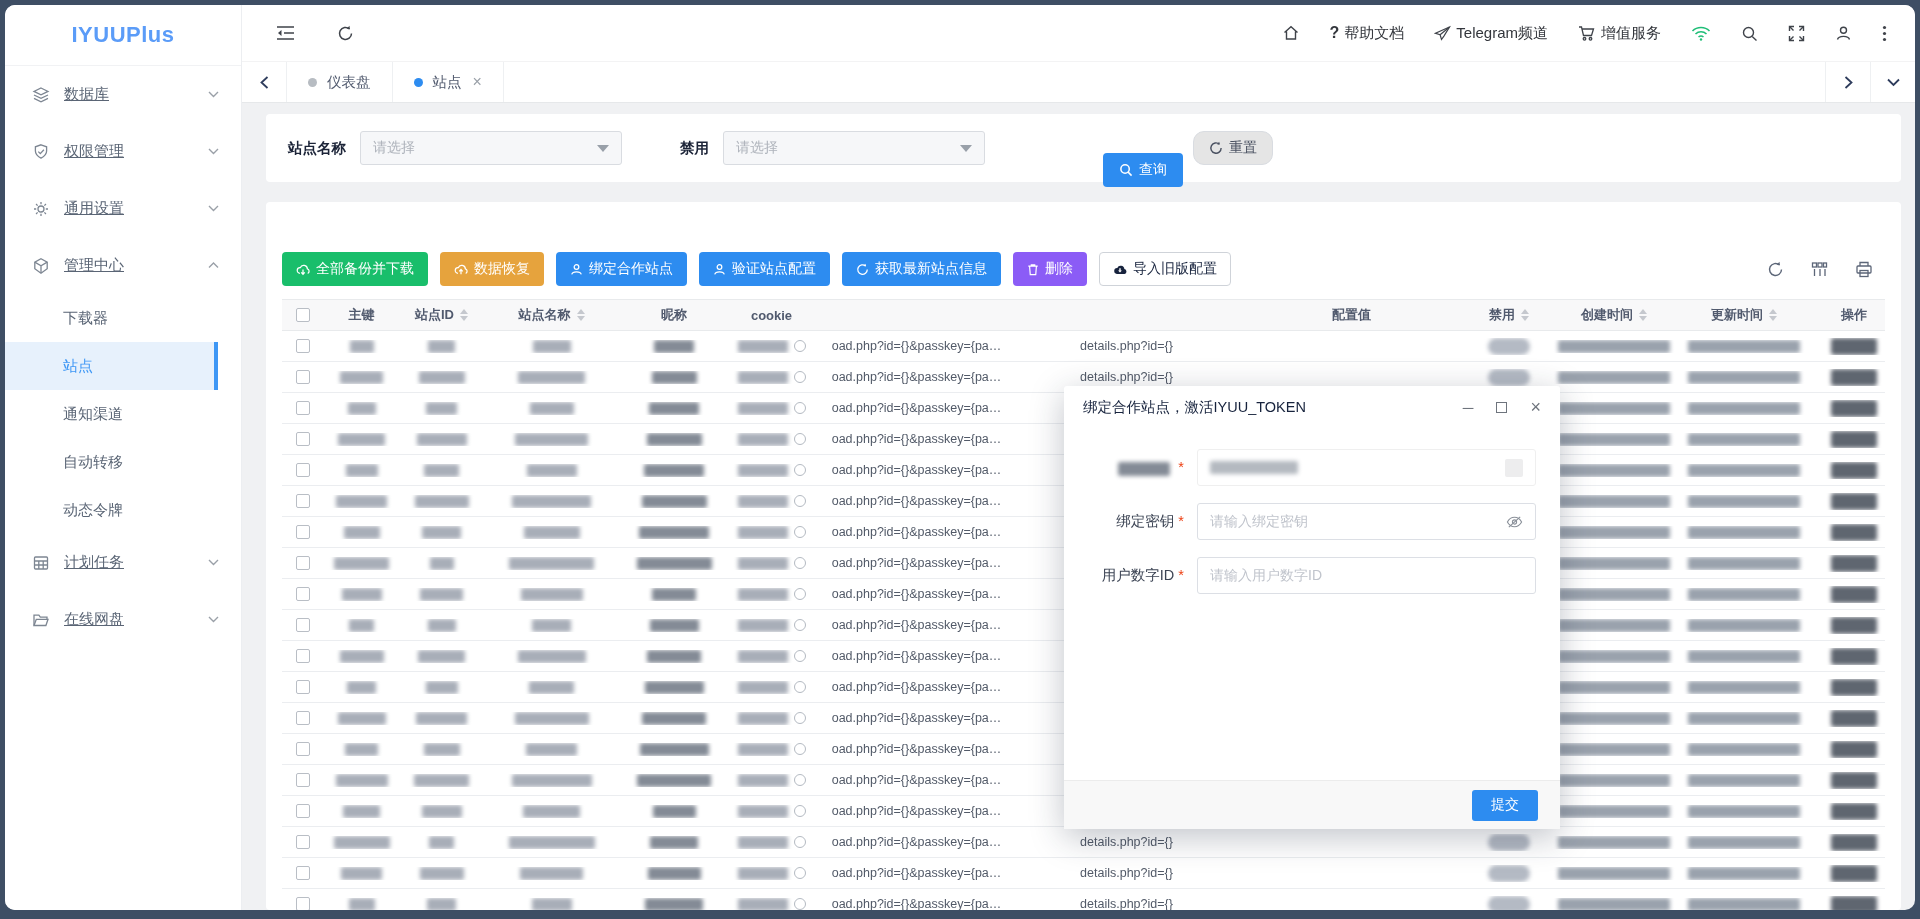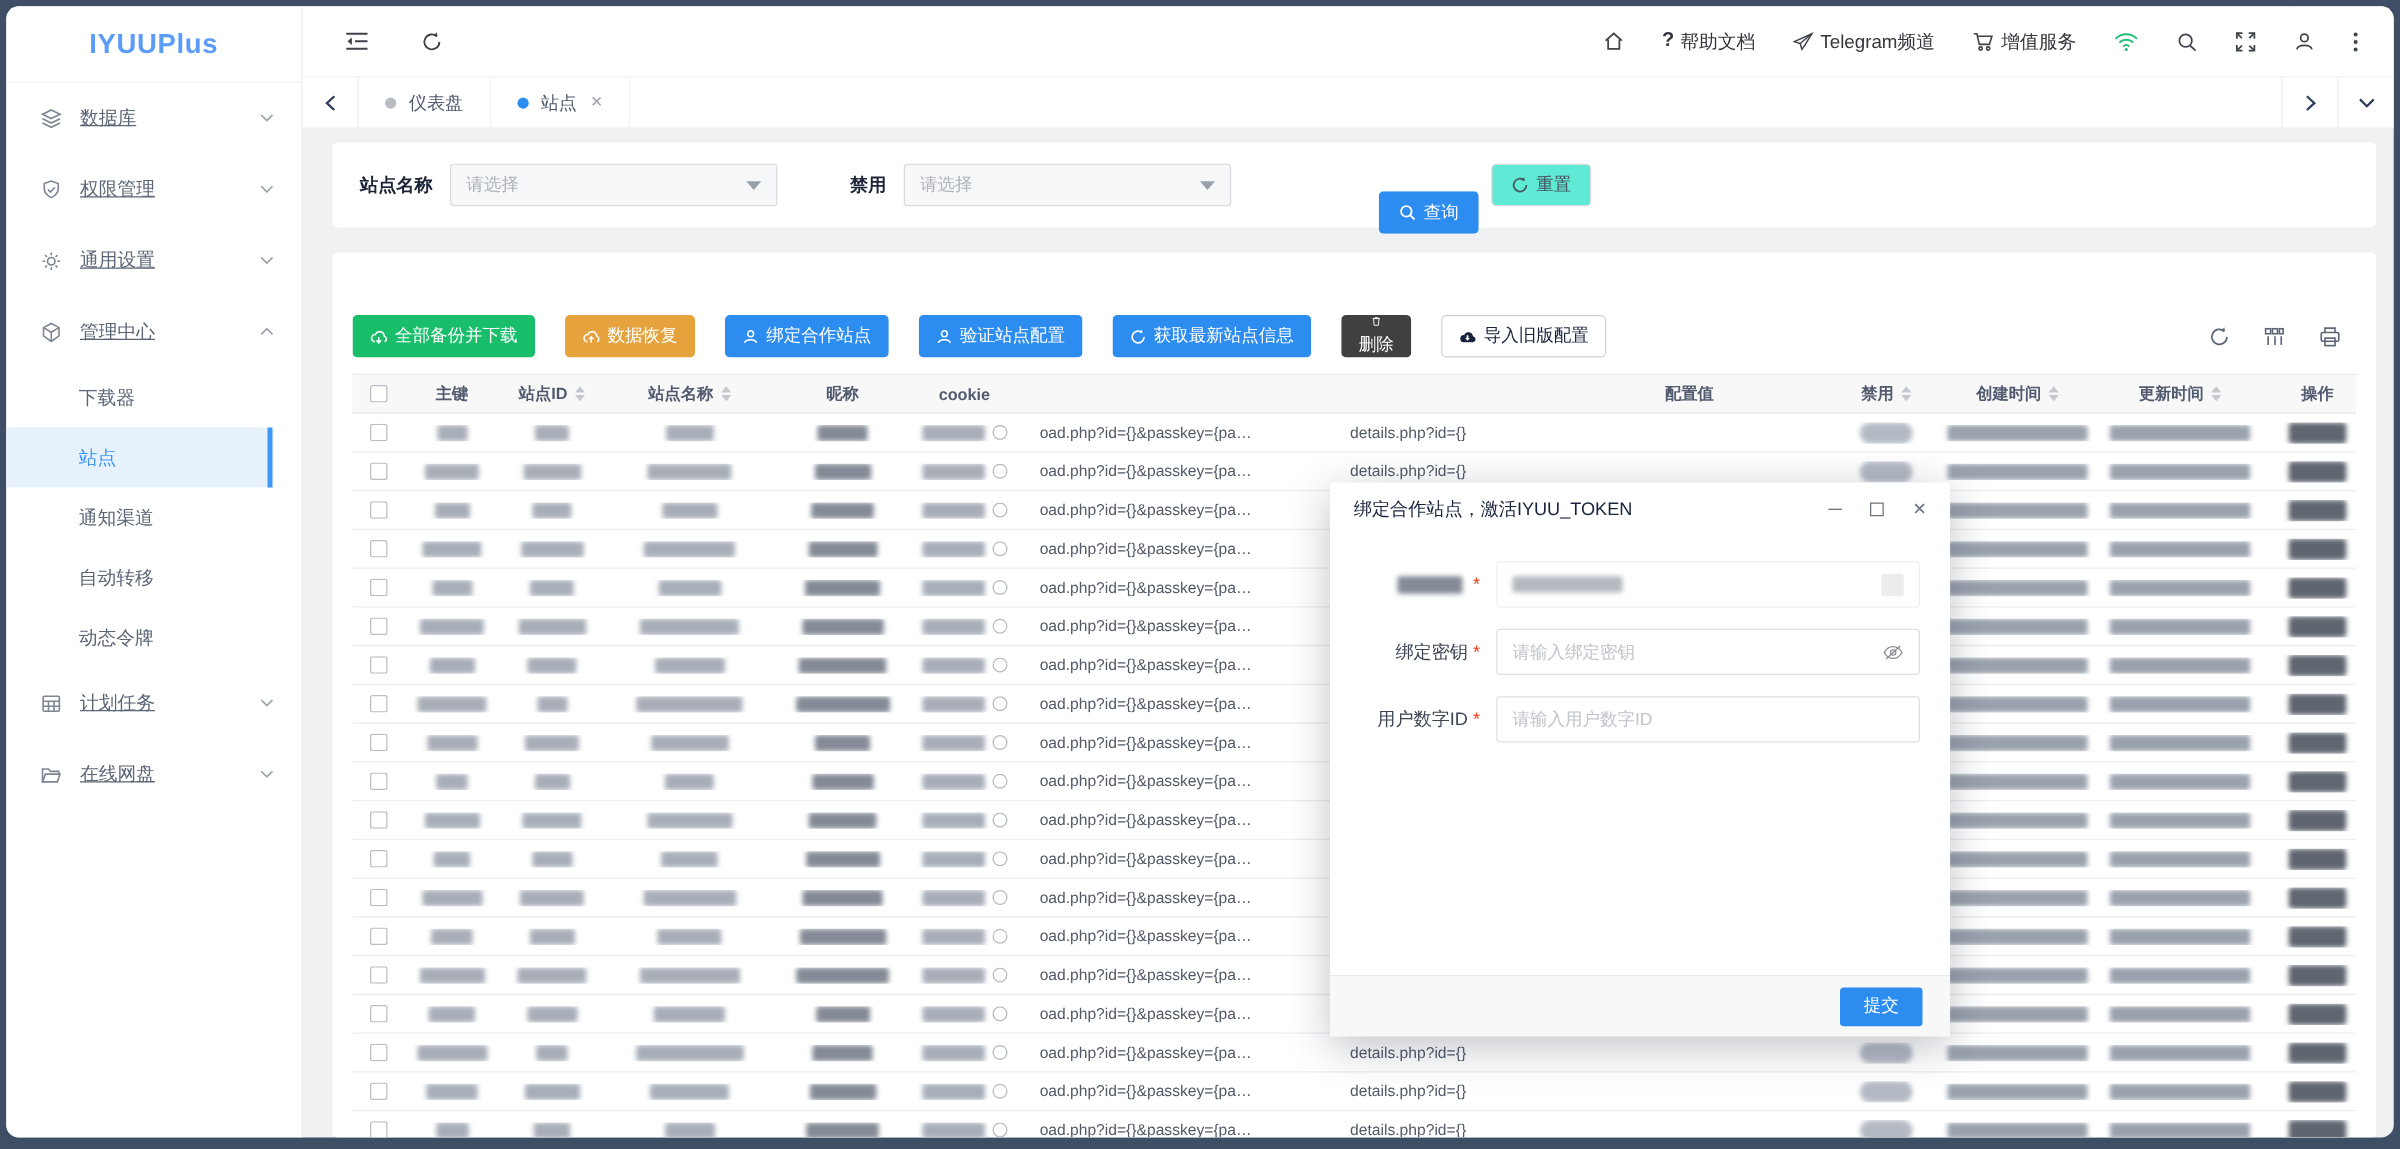--- a/index.html
+++ b/index.html
@@ -40,24 +40,24 @@
   .content{flex:1;padding:11px 14px 0 24px;display:flex;flex-direction:column;min-height:0;position:relative;}
   .filter-card{background:#fff;border-radius:4px;height:68px;display:flex;align-items:center;padding:0 22px;flex-shrink:0;}
   .f-label{font-size:14.5px;font-weight:bold;color:#1c2438;margin-right:14px;white-space:nowrap;}
   .select{width:262px;height:34px;background:#f6f7f9;border:1px solid #d9dce1;border-radius:3px;display:flex;
     align-items:center;padding:0 12px;color:#aeb3bb;font-size:14px;cursor:pointer;}
   .select .caret{margin-left:auto;width:0;height:0;border-left:6px solid transparent;border-right:6px solid transparent;
     border-top:7px solid #99a0a9;}
   .btn{height:34px;border-radius:4px;font-size:14px;display:inline-flex;align-items:center;gap:6px;padding:0 15px;
     border:1px solid transparent;cursor:pointer;white-space:nowrap;font-family:inherit;}
   .btn-primary{background:#2d8cf0;color:#fff;}
-  .btn-default{background:#5eead4;border-color:#d9dce1;color:#495060;}
+  .btn-default{background:#e5e5e5;border-color:#d9dce1;color:#495060;border-radius:11px;}
   .table-card{background:#fff;border-radius:4px;margin-top:20px;flex:1;min-height:0;padding:50px 16px 0;
     display:flex;flex-direction:column;overflow:hidden;}
-  .table-toolbar{display:flex;gap:24px;align-items:center;flex-shrink:0;}
+  .table-toolbar{display:flex;gap:12px;align-items:center;flex-shrink:0;}
   .tbtn{height:34px;border-radius:4px;border:1px solid transparent;color:#fff;font-size:14px;display:inline-flex;
     align-items:center;gap:6px;padding:0 13px;cursor:pointer;white-space:nowrap;font-family:inherit;}
   .tbtn-light{border-color:#cfd3d9;color:#17233d;}
   .tt-icons{margin-left:auto;display:flex;gap:27px;color:#5c6678;padding-right:12px;}
   .tt-icons .icn{cursor:pointer;display:flex;}
   .table-head{display:flex;margin-top:13px;background:#f8f8f9;border-top:1px solid #e8eaec;border-bottom:1px solid #e8eaec;
     height:32px;align-items:center;font-size:13px;font-weight:bold;color:#515a6e;flex-shrink:0;}
   .col{flex-shrink:0;display:flex;align-items:center;justify-content:center;overflow:hidden;}
   .col-check{width:42px;}
   .checkbox{width:14px;height:14px;border:1px solid #b9bec5;border-radius:2px;background:#fff;display:inline-block;cursor:pointer;}
@@ -381,21 +381,21 @@
               </svg>
             <span>验证站点配置</span>
           </button>
           <button class="tbtn" style="background: rgb(45, 140, 240);">
             <svg width="13" height="13" viewBox="0 0 15 15" fill="none" stroke="#fff" stroke-width="1.5">
                 <path d="M13 7.5 a5.5 5.5 0 1 1 -1.8-4"></path>
                 <path d="M11 0.8 l0.4 3 -3-0.4" fill="#fff" stroke="none"></path>
               </svg>
             <span>获取最新站点信息</span>
           </button>
-          <button class="tbtn" style="background: #404040; flex-direction: column;">
+          <button class="tbtn" style="background: #8b5cf6;">
             <svg width="12" height="13" viewBox="0 0 14 15" fill="none" stroke="#fff" stroke-width="1.4">
                 <path d="M1.5 3.5 h11 M5 3.5 V2 h4 v1.5 M3 3.5 l.8 10 h6.4 l.8-10"></path>
               </svg>
             <span>删除</span>
           </button>
           <button class="tbtn tbtn-light" style="background: rgb(255, 255, 255);">
             <svg width="14" height="13" viewBox="0 0 16 14" fill="#17233d">
                 <path d="M4.5 12 a3.3 3.3 0 0 1 .4-6.6 A4.2 4.2 0 0 1 13 6.5 a2.8 2.8 0 0 1 .2 5.5 H4.5 Z M8 10.5 L5.8 8 h1.4 V5.5 h1.6 V8 h1.4 Z" fill-rule="evenodd"></path>
               </svg>
             <span>导入旧版配置</span>

